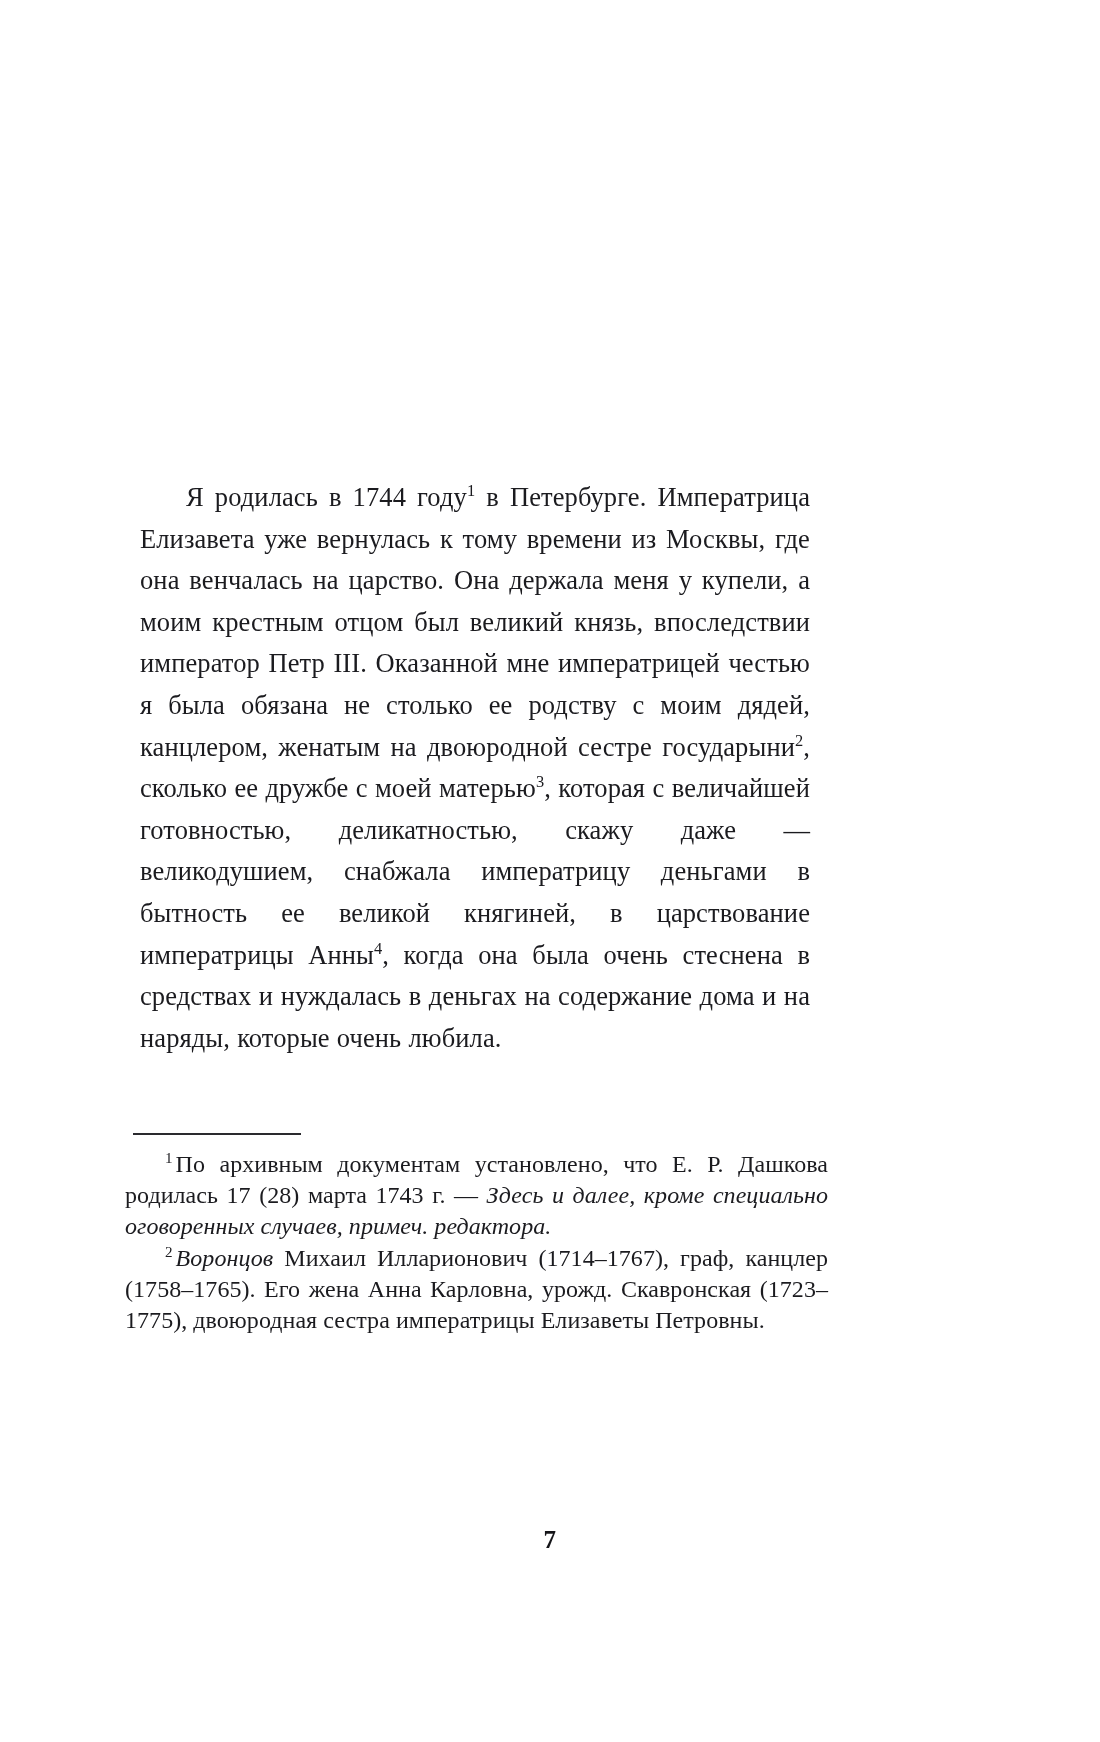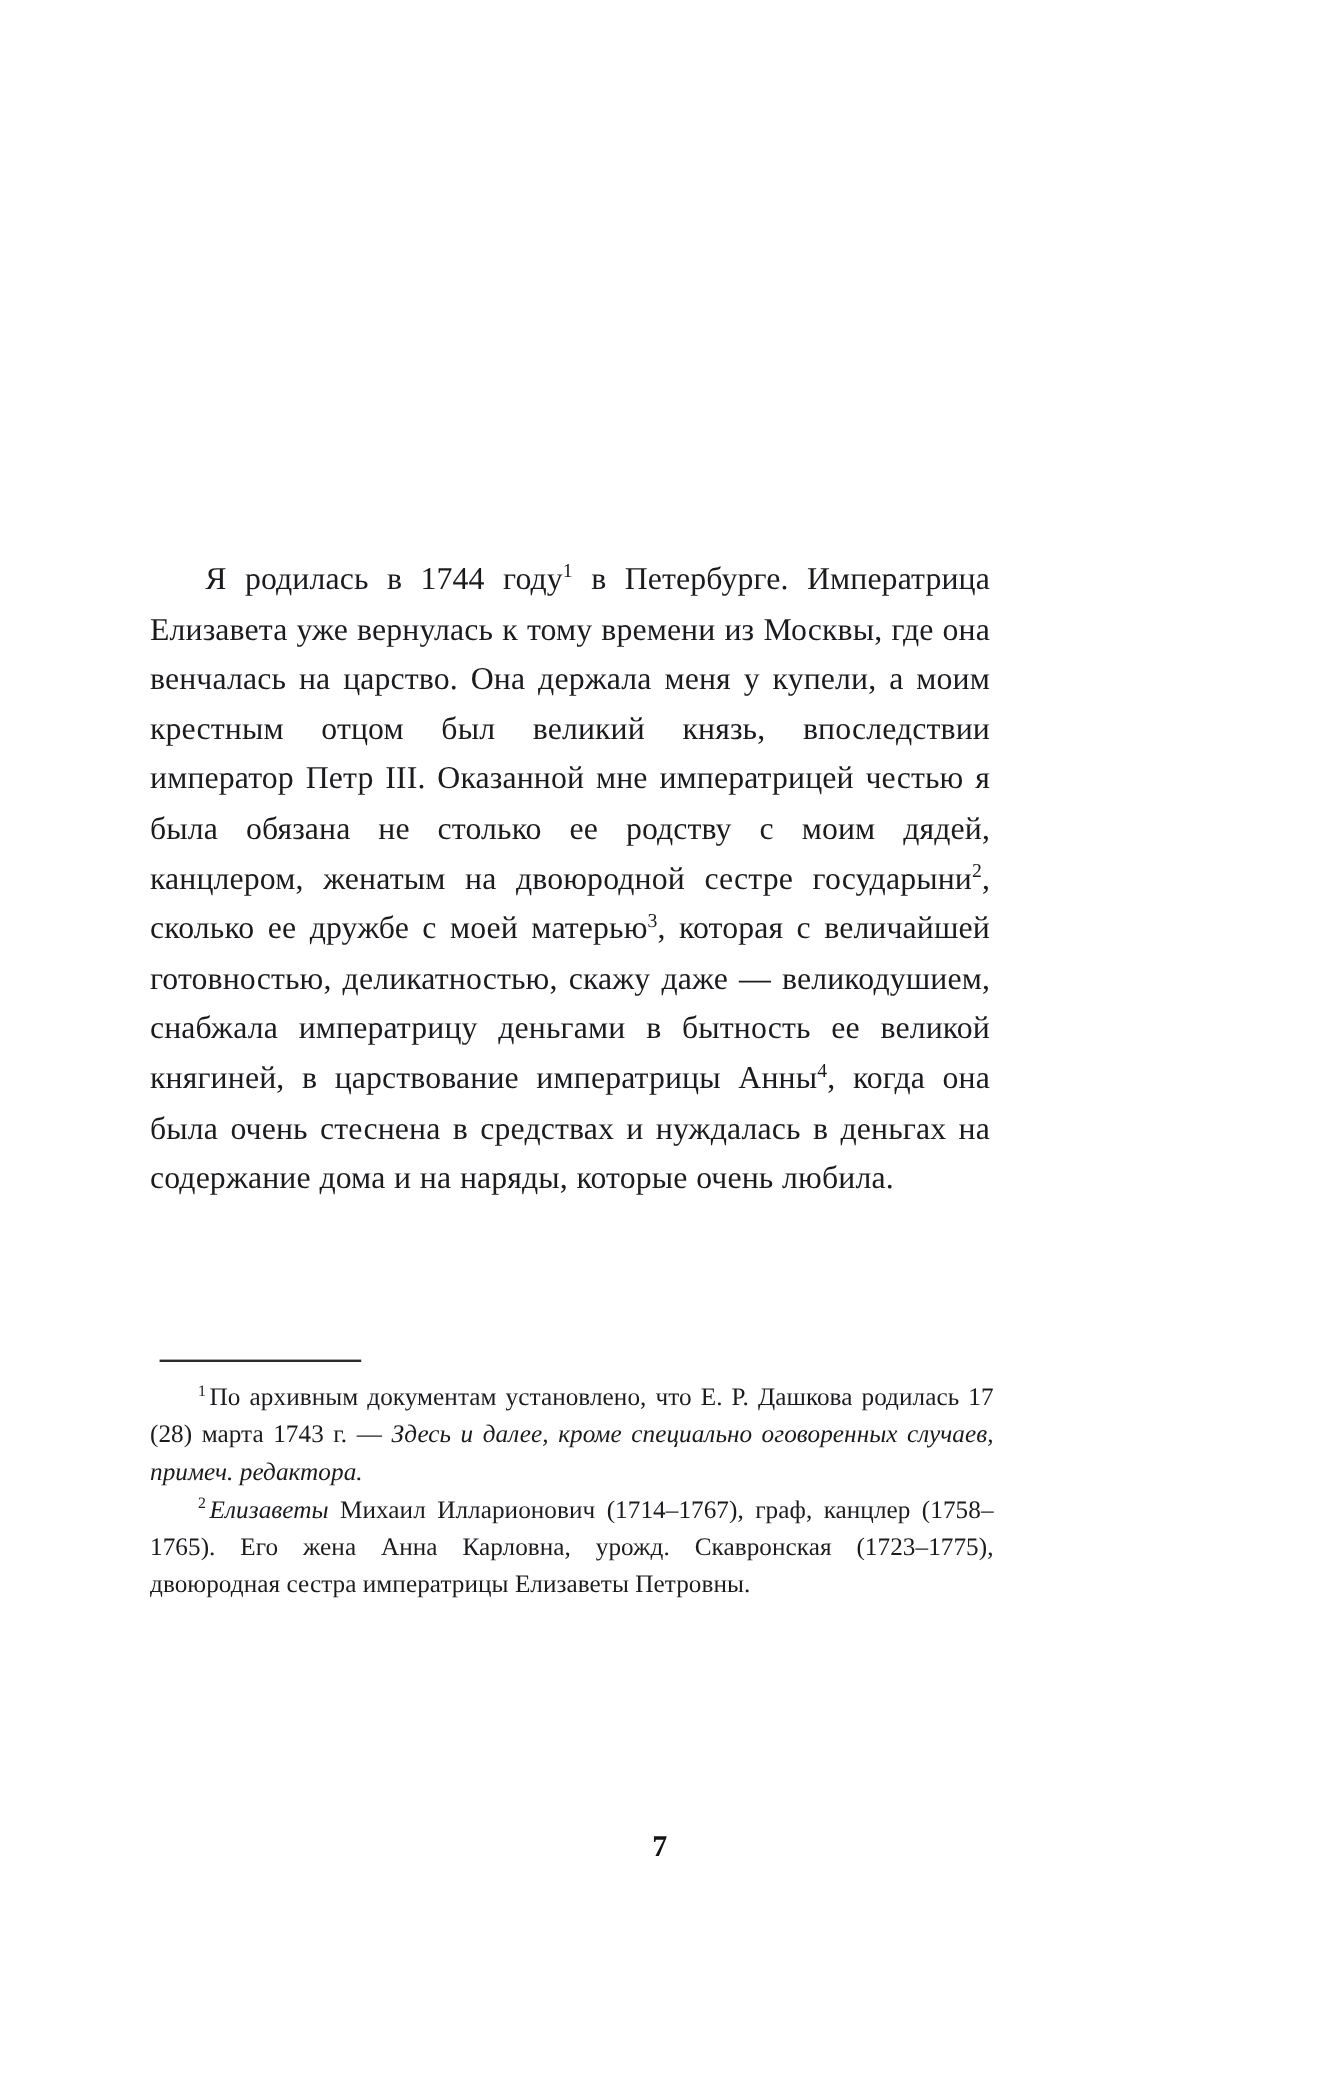--- a/index.html
+++ b/index.html
@@ -29,21 +29,21 @@
 
   
   #text-block {
     position: absolute;
     left: 125px;
     top: 462px;
     width: 700px;
   }
 
   #body-paragraph {
-    margin: 0;
+    margin: 15px;
     text-align: justify;
     text-indent: 46px;
     font-size: 26.5px;
     line-height: 41.6px;
     letter-spacing: 0.1px;
     word-spacing: 0.5px;
     hyphens: manual;
     -webkit-hyphens: manual;
   }
 
@@ -66,21 +66,21 @@
     height: 0;
     border: 0;
     border-top: 2.6px solid #2a2a2e;
     margin: 0 0 14px 8px;
   }
 
   .footnote-item {
     margin: 0 0 0 0;
     text-align: justify;
     text-indent: 40px;
-    font-size: 21px;
+    font-size: 24px;
     line-height: 31.2px;
     letter-spacing: 0.05px;
   }
 
   .footnote-item + .footnote-item {
     margin-top: 0;
   }
 
   .fn-marker {
     font-size: 0.63em;
@@ -110,20 +110,20 @@
 
   <div id="text-block">
     <p id="body-paragraph"><span>Я родилась в 1744 году</span><sup class="fn-ref">1</sup><span> в Петербурге. Императрица Елизавета уже вернулась к тому времени из Москвы, где она венчалась на царство. Она держала меня у купели, а моим крестным отцом был великий князь, впоследствии император Петр III. Оказанной мне императрицей честью я была обязана не столько ее родству с моим дядей, канцлером, женатым на двоюродной сестре государыни</span><sup class="fn-ref">2</sup><span>, сколько ее дружбе с моей матерью</span><sup class="fn-ref">3</sup><span>, которая с величайшей готовностью, деликатностью, скажу даже — великодушием, снабжала императрицу деньгами в бытность ее великой княгиней, в царствование императрицы Анны</span><sup class="fn-ref">4</sup><span>, когда она была очень стеснена в средствах и нуждалась в деньгах на содержание дома и на наряды, которые очень любила.</span></p>
   </div>
 
   <div id="footnotes">
     <hr id="footnote-rule">
 
     <p class="footnote-item"><sup class="fn-marker">1</sup><span>По архивным документам установлено, что Е. Р. Дашкова родилась 17 (28) марта 1743 г. — </span><span class="it">Здесь и далее, кроме специально оговоренных случаев, примеч. редактора.</span><span></span></p>
 
-    <p class="footnote-item"><sup class="fn-marker">2</sup><span></span><span class="it">Елизаветы</span><span> Михаил Илларионович (1714–1767), граф, канцлер (1758–1765). Его жена Анна Карловна, урожд. Скавронская (1723–1775), двоюродная сестра императрицы Елизаветы Петровны.</span></p>
+    <p class="footnote-item"><sup class="fn-marker">2</sup><span></span><span class="it">Воронцов</span><span> Михаил Илларионович (1714–1767), граф, канцлер (1758–1765). Его жена Анна Карловна, урожд. Скавронская (1723–1775), двоюродная сестра императрицы Елизаветы Петровны.</span></p>
 
 
   </div>
 
   <div id="page-number">7</div>
 
 </div>
 
 </body></html>

